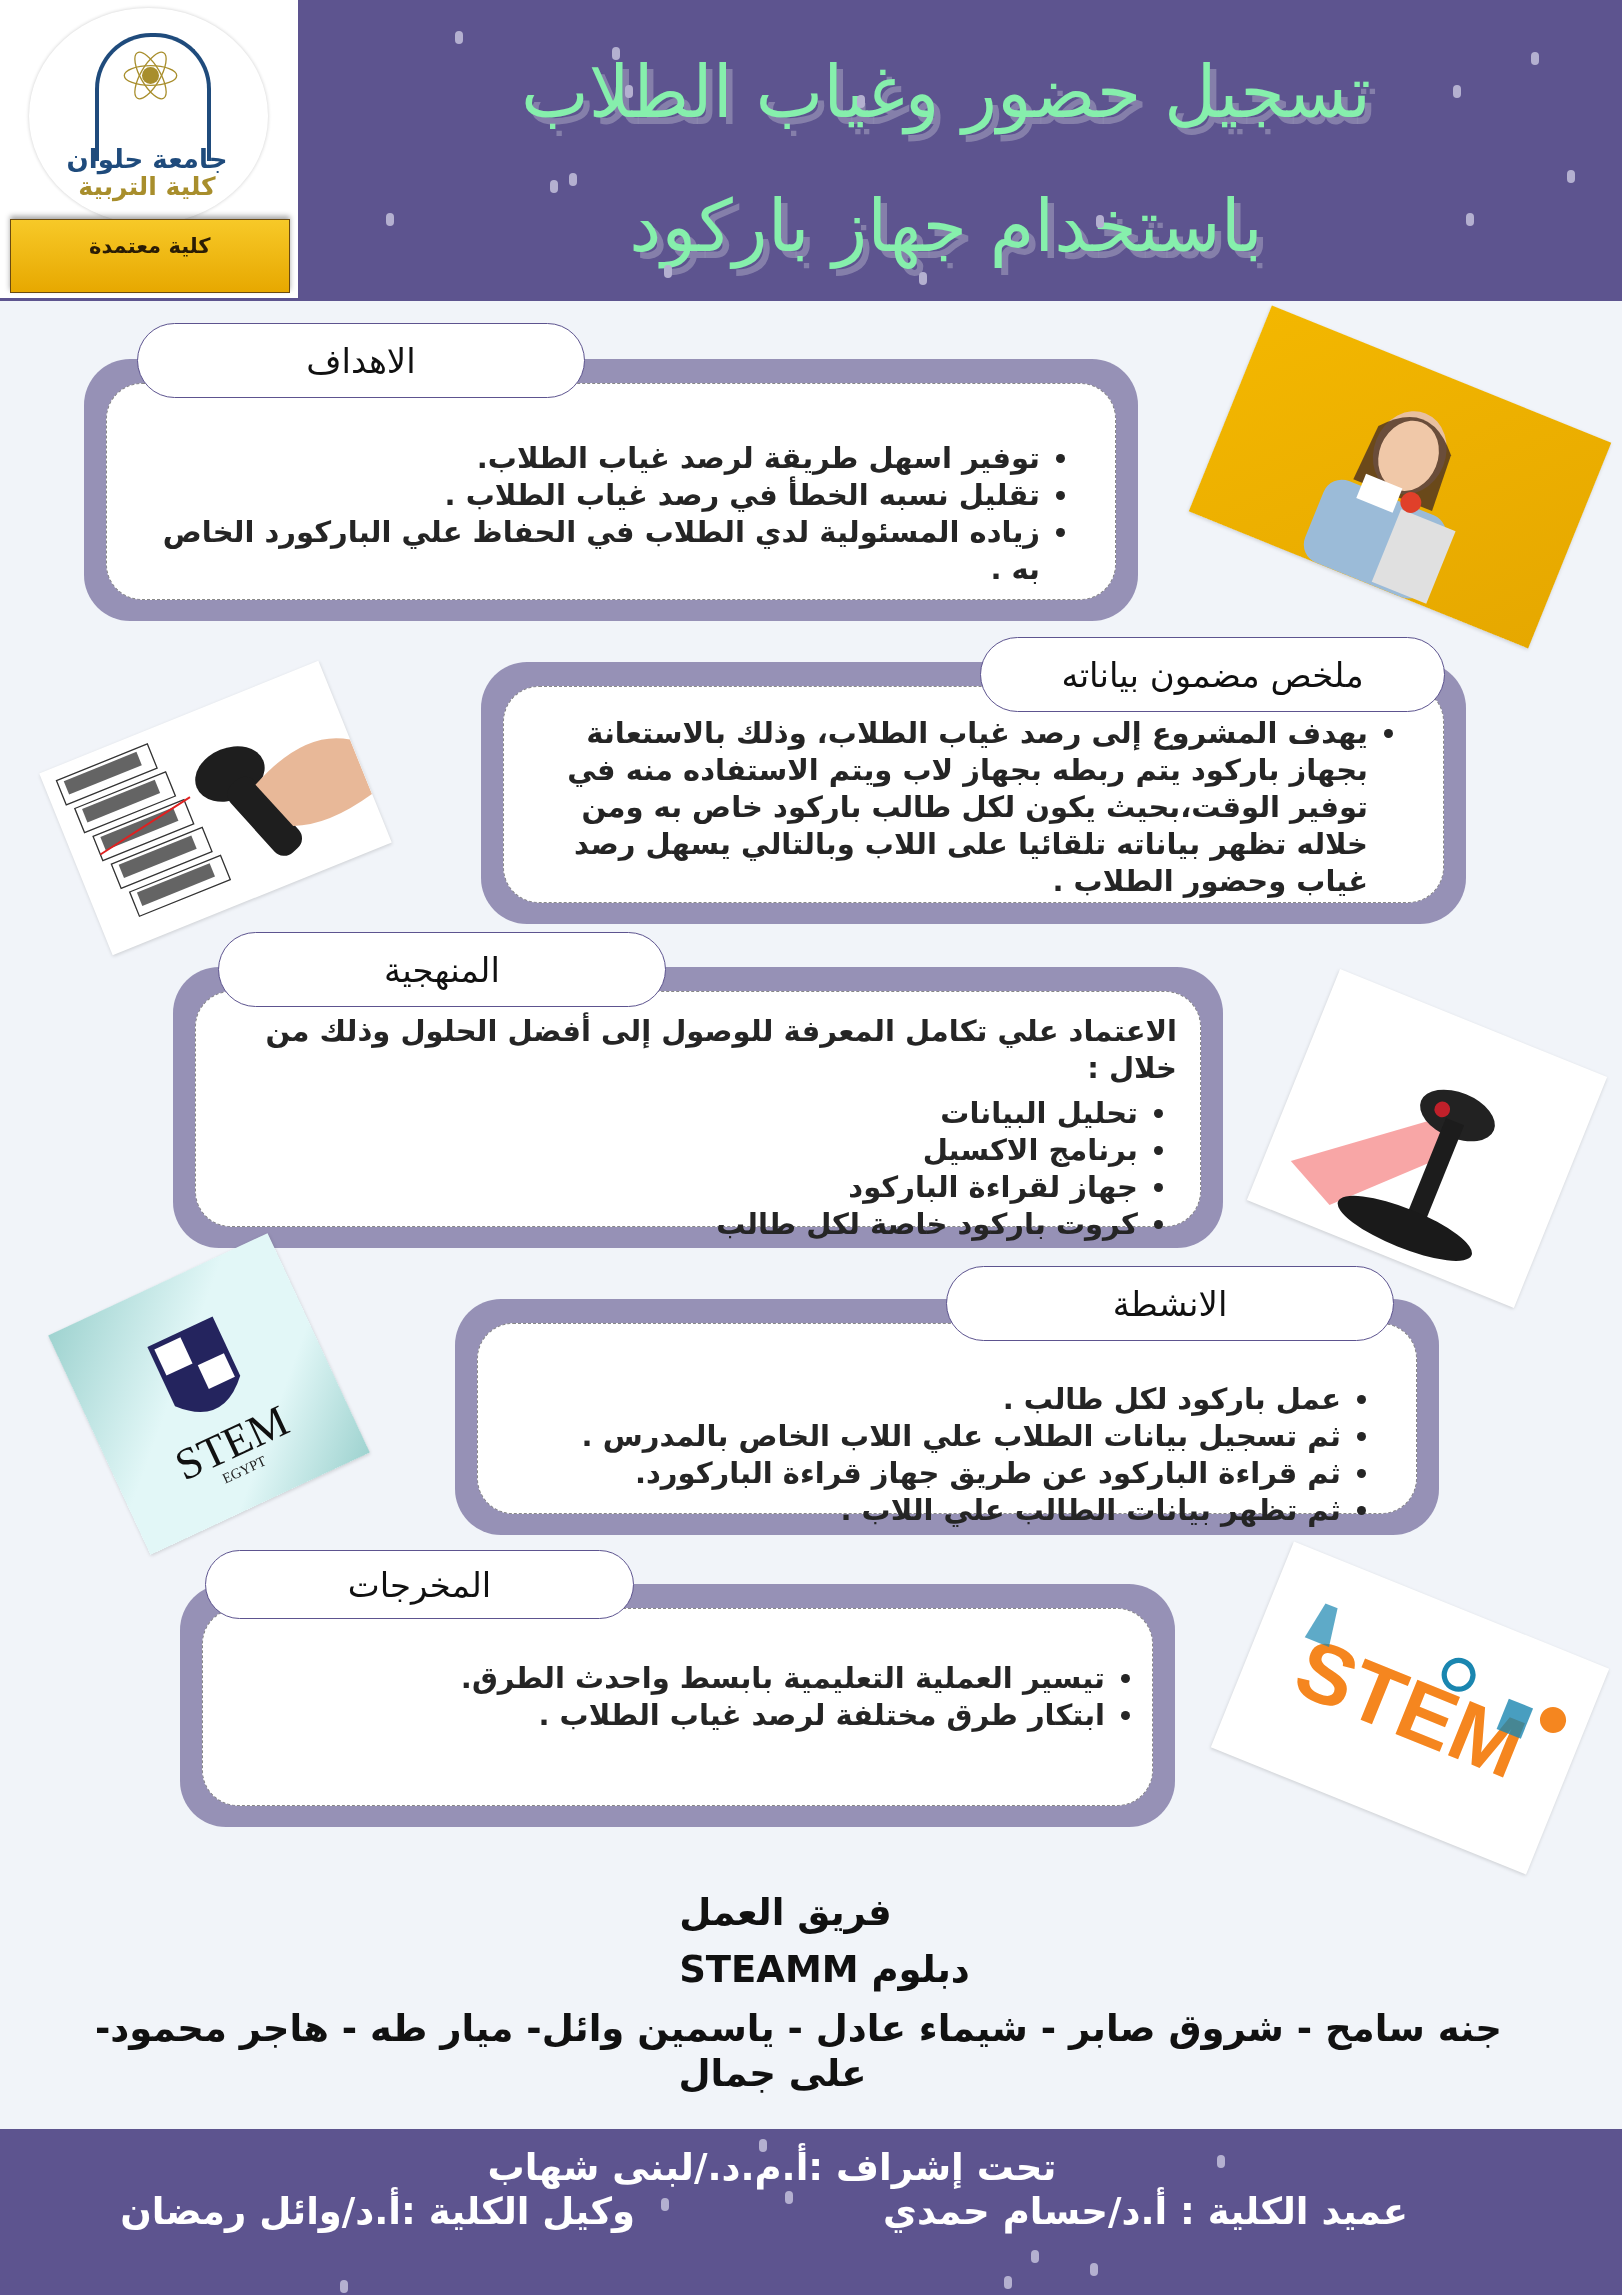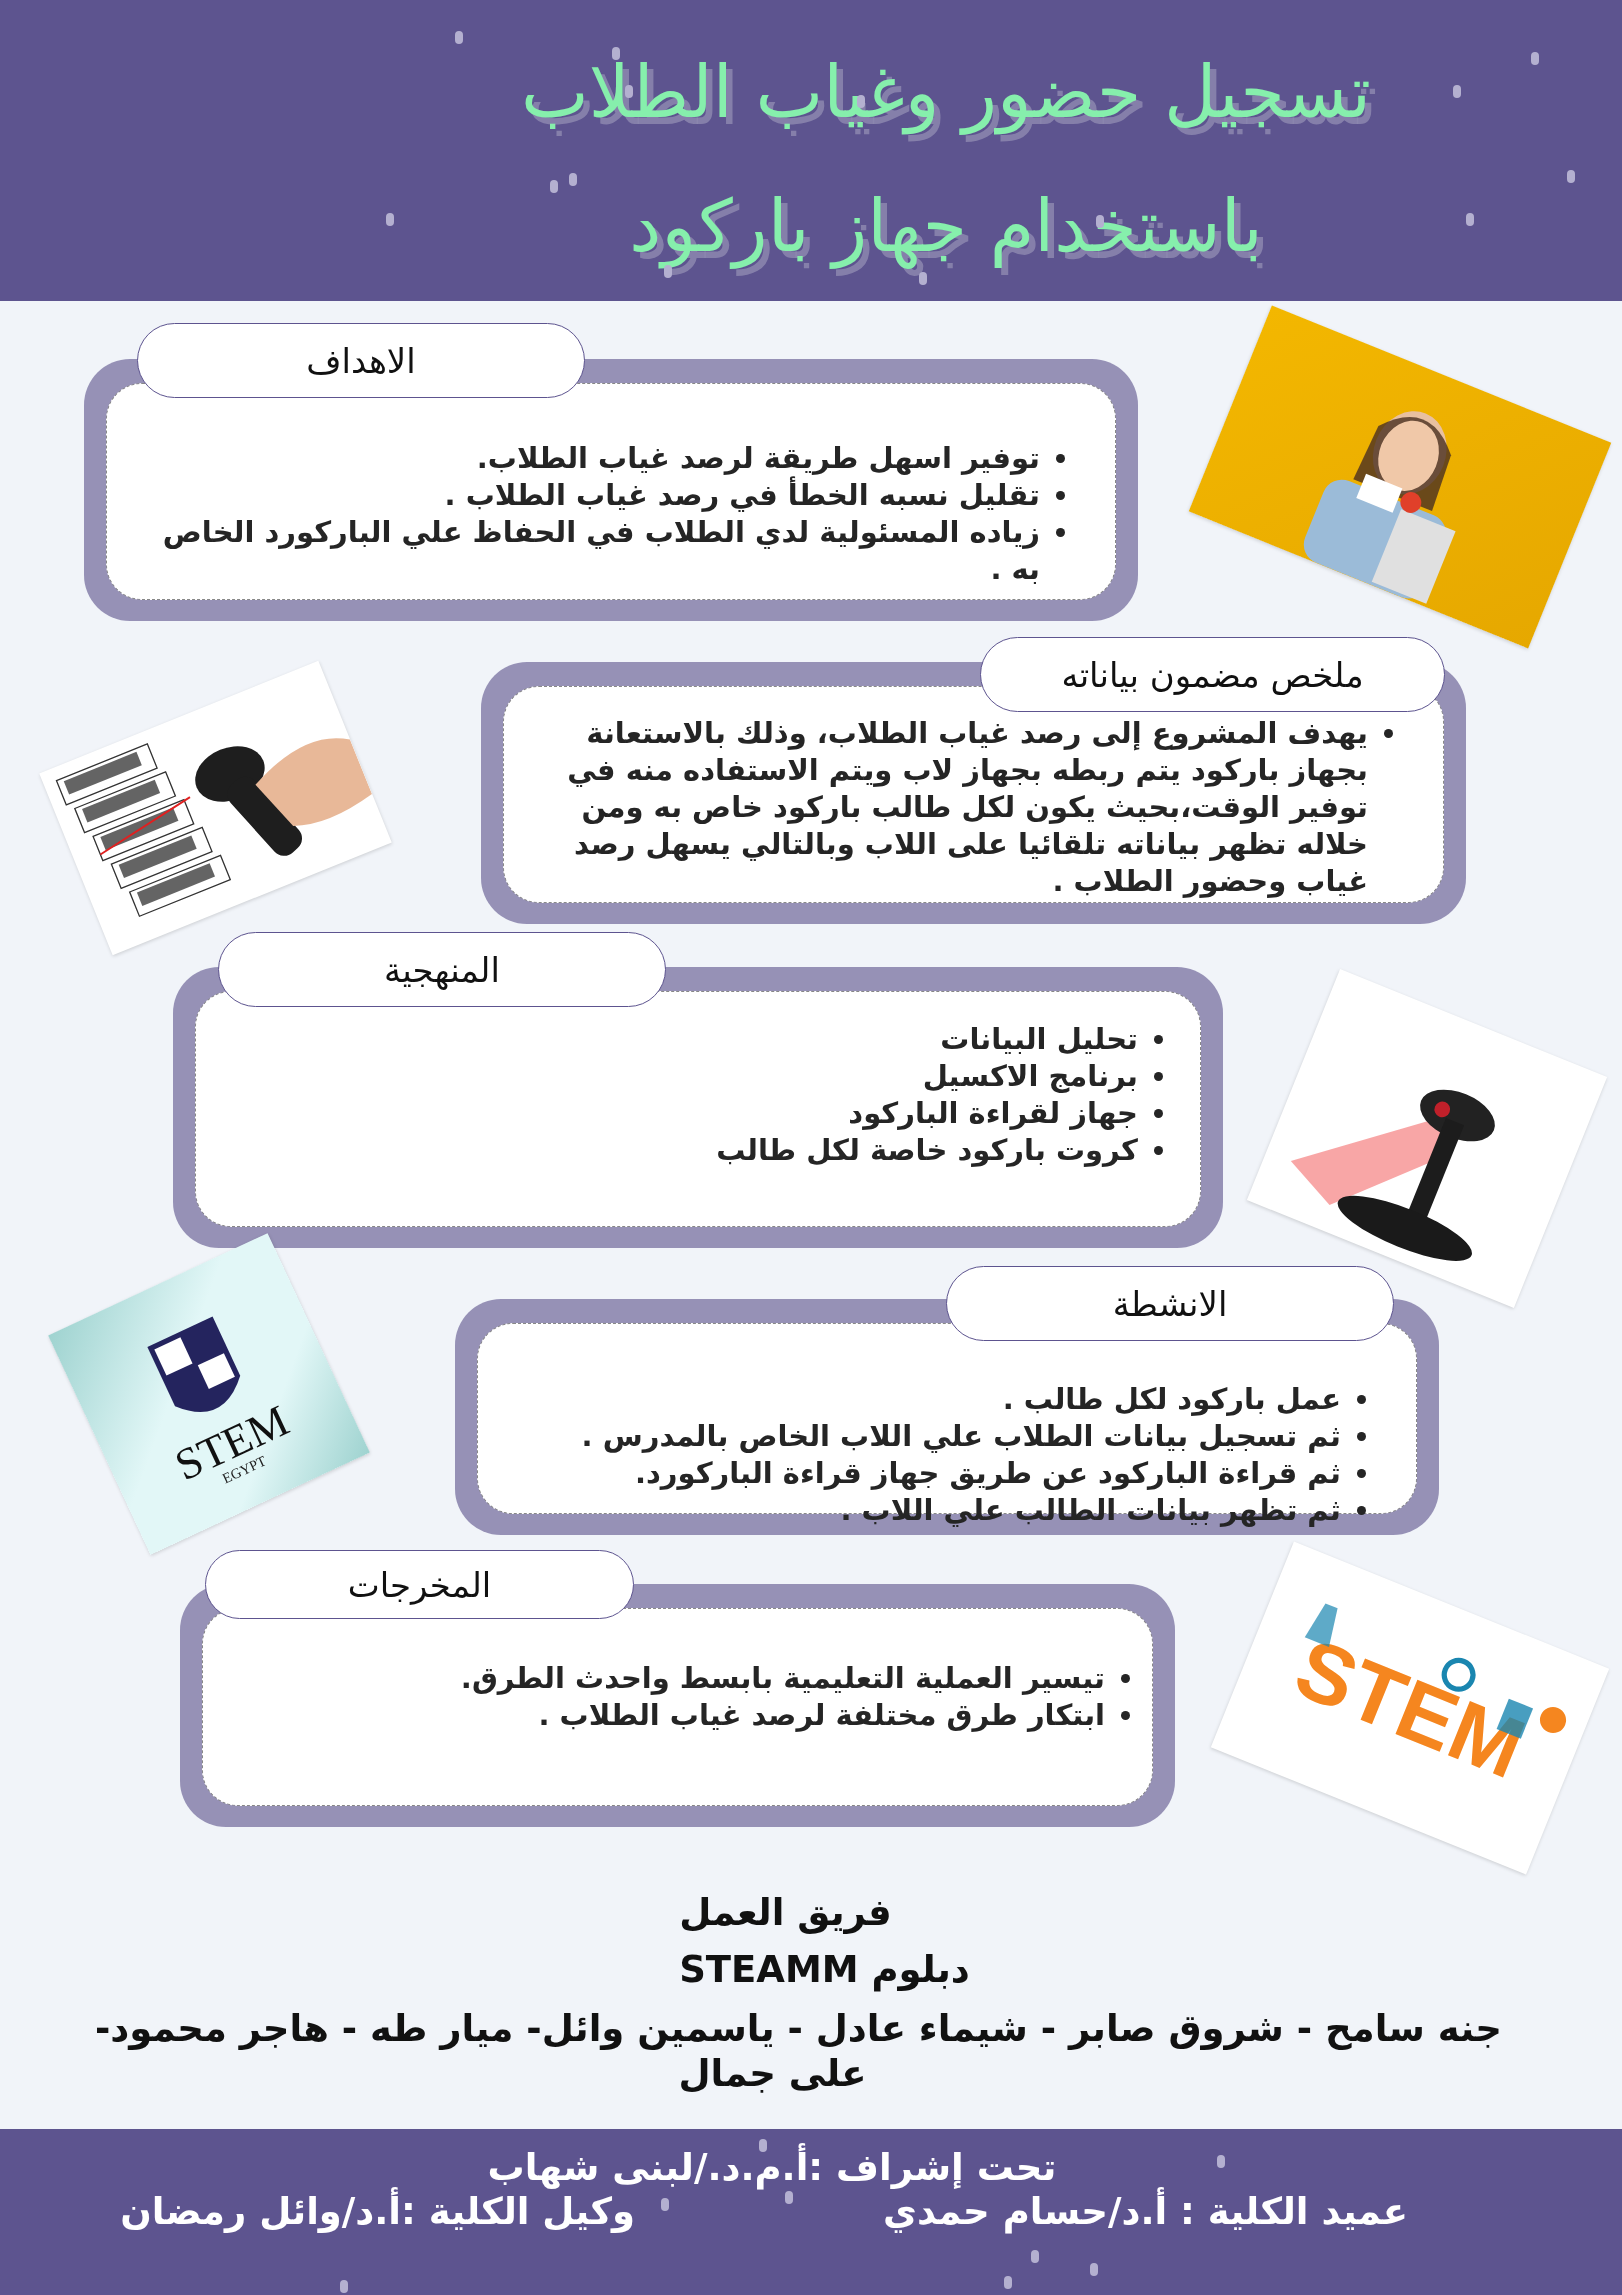--- a/index.html
+++ b/index.html
@@ -41,20 +41,37 @@
 
   .photo { position:absolute; box-shadow:0 1.3px 3.9px rgba(0,0,0,0.15); overflow:hidden; }
   .team { position:absolute; left:0; width:1623px; text-align:center; direction:rtl; color:#111;
           font-weight:bold; }
   .ft { position:absolute; color:#fff; direction:rtl; font-weight:bold; font-size:37px; line-height:46px; }
 </style>
 </head>
 <body>
 
 <div class="header">
+  <div class="logo-box">
+    <div class="logo-circle"></div>
+    <div class="logo-arch"></div>
+    <svg class="logo-atom" viewBox="0 0 90 90">
+      <g fill="none" stroke="#a88e2c" stroke-width="2">
+        <ellipse cx="45" cy="45" rx="40" ry="15"></ellipse>
+        <ellipse cx="45" cy="45" rx="40" ry="15" transform="rotate(60 45 45)"></ellipse>
+        <ellipse cx="45" cy="45" rx="40" ry="15" transform="rotate(-60 45 45)"></ellipse>
+      </g>
+      <circle cx="45" cy="45" r="13" fill="#a88e2c"></circle>
+    </svg>
+    <div class="logo-uni">جامعة حلوان</div>
+    <div class="logo-fac">كلية التربية</div>
+    <div class="logo-banner">
+      <span>كلية معتمدة</span>
+    </div>
+  </div>
 
   <div class="title t1">تسجيل حضور وغياب الطلاب</div>
   <div class="title t2">باستخدام جهاز باركود</div>
 
   <div class="dot" style="left:455px;top:31px"></div>
   <div class="dot" style="left:612px;top:47px"></div>
   <div class="dot" style="left:625px;top:85px"></div>
   <div class="dot" style="left:857px;top:95px"></div>
   <div class="dot" style="left:386px;top:213px"></div>
   <div class="dot" style="left:550px;top:180px"></div>
@@ -127,20 +144,21 @@
   </svg>
 </div>
 
 <div class="card" style="left:173px;top:967px;width:1050px;height:281px">
   <div class="card-inner"></div>
 </div>
 <div class="pill" style="left:218px;top:932px;width:448px;height:75px">
   <span>المنهجية</span>
 </div>
 <div class="content" style="left:222px;top:1013px;width:955px">
+  <p>الاعتماد علي تكامل المعرفة للوصول إلى أفضل الحلول وذلك من خلال :</p>
   <ul>
     <li>تحليل البيانات</li>
     <li>برنامج الاكسيل</li>
     <li>جهاز لقراءة الباركود</li>
     <li>كروت باركود خاصة لكل طالب</li>
   </ul>
 </div>
 <div class="photo" style="left:1283px;top:1014px;width:288px;height:249px;transform:rotate(22deg);background:#ffffff">
   <svg width="288" height="249" viewBox="0 0 440 380">
     <polygon points="40,300 230,150 260,200 120,340" fill="#f58080" opacity="0.7"></polygon>

